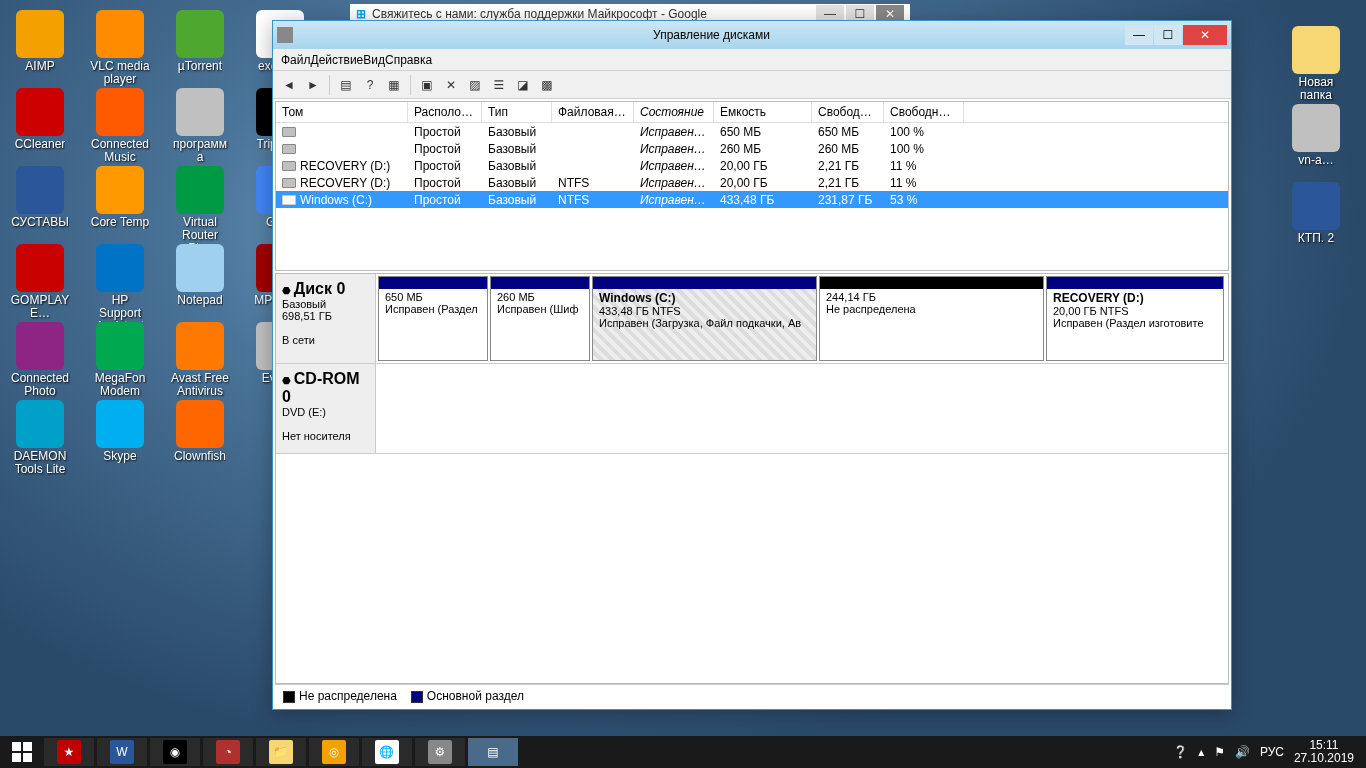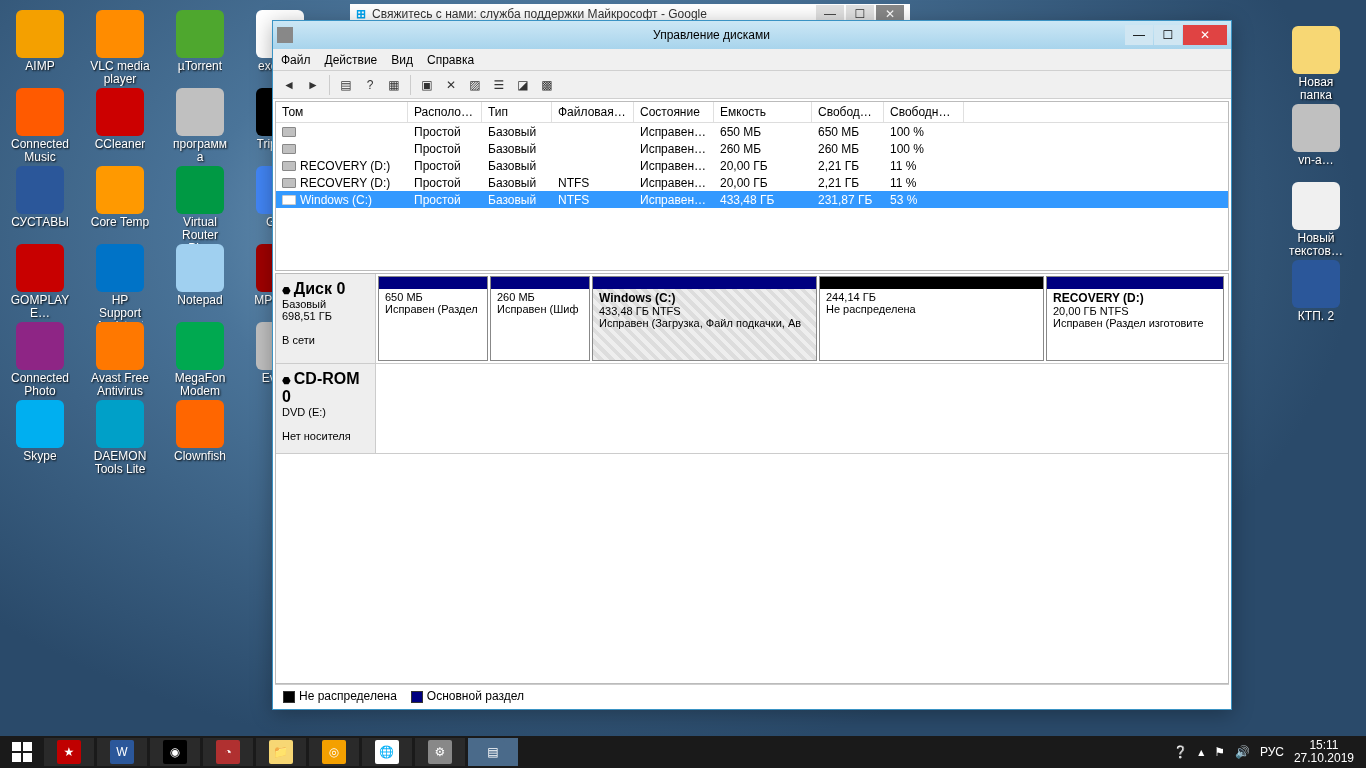--- a/index.html
+++ b/index.html
@@ -26,21 +26,21 @@
  box-shadow: 0 4px 20px rgba(0,0,0,0.3);
 }
 .dm-title { height: 28px; background: linear-gradient(#cce7f5, #a8d4ec); display: flex; align-items: center; padding: 0 4px; color: #000; }
 .dm-title-txt { flex: 1; text-align: center; font-size: 12px; }
 .dm-title-ico { width: 16px; height: 16px; background: #888; margin-right: 6px; }
 .dm-ctrls { display: flex; }
 .dm-ctrls div { width: 28px; height: 20px; display: flex; align-items: center; justify-content: center; margin-left: 1px; color: #000; font-size: 12px; }
 .dm-ctrls .close { background: #e04343; color: #fff; width: 44px; }
 .dm-ctrls .min, .dm-ctrls .max { background: #d0e6f2; }
 
-.dm-menu { height: 22px; background: #f0f0f0; border-bottom: 1px solid #d0d0d0; display: flex; align-items: center; padding: 0 8px; gap: 14px; }
+.dm-menu { height: 22px; background: #f0f0f0; border-bottom: 1px solid #d0d0d0; display: flex; align-items: center; padding: 0 8px; }
 .dm-menu span { cursor: default; }
 .dm-toolbar { height: 28px; background: #f0f0f0; border-bottom: 1px solid #d0d0d0; display: flex; align-items: center; padding: 0 6px; gap: 4px; }
 .tb-btn { width: 20px; height: 20px; display: flex; align-items: center; justify-content: center; border: 1px solid transparent; color: #333; }
 .tb-sep { width: 1px; height: 20px; background: #ccc; margin: 0 2px; }
 
 .dm-body { flex: 1; display: flex; flex-direction: column; padding: 2px; background: #fff; }
 
 
 .vol-list { border: 1px solid #bbb; height: 170px; overflow: hidden; }
 .vl-head { display: flex; background: #fff; border-bottom: 1px solid #ddd; }
@@ -49,21 +49,21 @@
 .vl-row { display: flex; height: 17px; align-items: center; }
 .vl-row > div { padding: 12px 6px; font-size: 12px; white-space: nowrap; overflow: hidden; }
 .vl-row.sel { background: #3399ff; color: #fff; }
 .vl-row.sel .vico { filter: brightness(1.5); }
 .vico { display: inline-block; width: 14px; height: 10px; background: #c0c0c0; border: 1px solid #888; border-radius: 1px; margin-right: 4px; vertical-align: middle; }
 
 .c-vol   { width: 132px; }
 .c-lay   { width:  74px; }
 .c-type  { width:  70px; }
 .c-fs    { width:  82px; }
-.c-stat  { width:  80px; }
+.c-stat  { width:  80px; font-style: italic; }
 .c-cap   { width:  98px; text-align: left; }
 .c-free  { width:  72px; text-align: left; }
 .c-pct   { width:  80px; }
 
 
 .gv { border: 1px solid #bbb; flex: 1; margin-top: 2px; overflow: auto; }
 .gdisk { display: flex; border-bottom: 1px solid #ccc; min-height: 90px; }
 .ghead { width: 100px; background: #eee; border-right: 1px solid #ccc; padding: 6px; font-size: 11px; }
 .ghead b { font-size: 16px; }
 .gparts { flex: 1; display: flex; padding: 2px; gap: 2px; }
@@ -102,28 +102,28 @@
       </div>
       <div class="di">
         <div class="di-ico" style="background: rgb(78, 167, 46);"></div>
         <div class="di-txt">µTorrent</div>
       </div>
       <div class="di">
         <div class="di-ico" style="background: rgb(255, 255, 255);"></div>
         <div class="di-txt">excep…</div>
       </div>
       <div class="di">
+        <div class="di-ico" style="background: rgb(204, 0, 0);"></div>
+        <div class="di-txt">CCleaner</div>
+      </div>
+      <div class="di">
         <div class="di-ico" style="background: rgb(255, 90, 0);"></div>
         <div class="di-txt">Connected Music</div>
       </div>
       <div class="di">
-        <div class="di-ico" style="background: rgb(204, 0, 0);"></div>
-        <div class="di-txt">CCleaner</div>
-      </div>
-      <div class="di">
         <div class="di-ico" style="background: rgb(192, 192, 192);"></div>
         <div class="di-txt">программа</div>
       </div>
       <div class="di">
         <div class="di-ico" style="background: rgb(0, 0, 0);"></div>
         <div class="di-txt">TripAd…</div>
       </div>
       <div class="di">
         <div class="di-ico" style="background: rgb(43, 87, 154);"></div>
         <div class="di-txt">СУСТАВЫ</div>
@@ -154,56 +154,52 @@
       </div>
       <div class="di">
         <div class="di-ico" style="background: rgb(160, 0, 0);"></div>
         <div class="di-txt">MPC-H…</div>
       </div>
       <div class="di">
         <div class="di-ico" style="background: rgb(142, 37, 133);"></div>
         <div class="di-txt">Connected Photo</div>
       </div>
       <div class="di">
+        <div class="di-ico" style="background: rgb(0, 169, 80);"></div>
+        <div class="di-txt">MegaFon Modem</div>
+      </div>
+      <div class="di">
         <div class="di-ico" style="background: rgb(255, 120, 0);"></div>
         <div class="di-txt">Avast Free Antivirus</div>
       </div>
       <div class="di">
-        <div class="di-ico" style="background: rgb(0, 169, 80);"></div>
-        <div class="di-txt">MegaFon Modem</div>
-      </div>
-      <div class="di">
         <div class="di-ico" style="background: rgb(192, 192, 192);"></div>
         <div class="di-txt">Ever…</div>
       </div>
       <div class="di">
+        <div class="di-ico" style="background: rgb(0, 160, 200);"></div>
+        <div class="di-txt">DAEMON Tools Lite</div>
+      </div>
+      <div class="di">
         <div class="di-ico" style="background: rgb(0, 175, 240);"></div>
         <div class="di-txt">Skype</div>
       </div>
       <div class="di">
-        <div class="di-ico" style="background: rgb(0, 160, 200);"></div>
-        <div class="di-txt">DAEMON Tools Lite</div>
-      </div>
-      <div class="di">
         <div class="di-ico" style="background: rgb(255, 102, 0);"></div>
         <div class="di-txt">Clownfish</div>
       </div>
     </div>
   <div class="desktop-icons-right">
       <div class="di">
         <div class="di-ico" style="background: rgb(247, 215, 116);"></div>
         <div class="di-txt">Новая папка</div>
       </div>
       <div class="di">
         <div class="di-ico" style="background: rgb(192, 192, 192);"></div>
         <div class="di-txt">vn-a…</div>
-      </div>
-      <div class="di">
-        <div class="di-ico" style="background: rgb(240, 240, 240);"></div>
-        <div class="di-txt">Новый текстов…</div>
       </div>
       <div class="di">
         <div class="di-ico" style="background: rgb(43, 87, 154);"></div>
         <div class="di-txt">КТП. 2</div>
       </div>
     </div>
 </div>
 
 <div class="bg-window">
   <span style="color:#00a4ef;font-weight:bold;">⊞</span>

